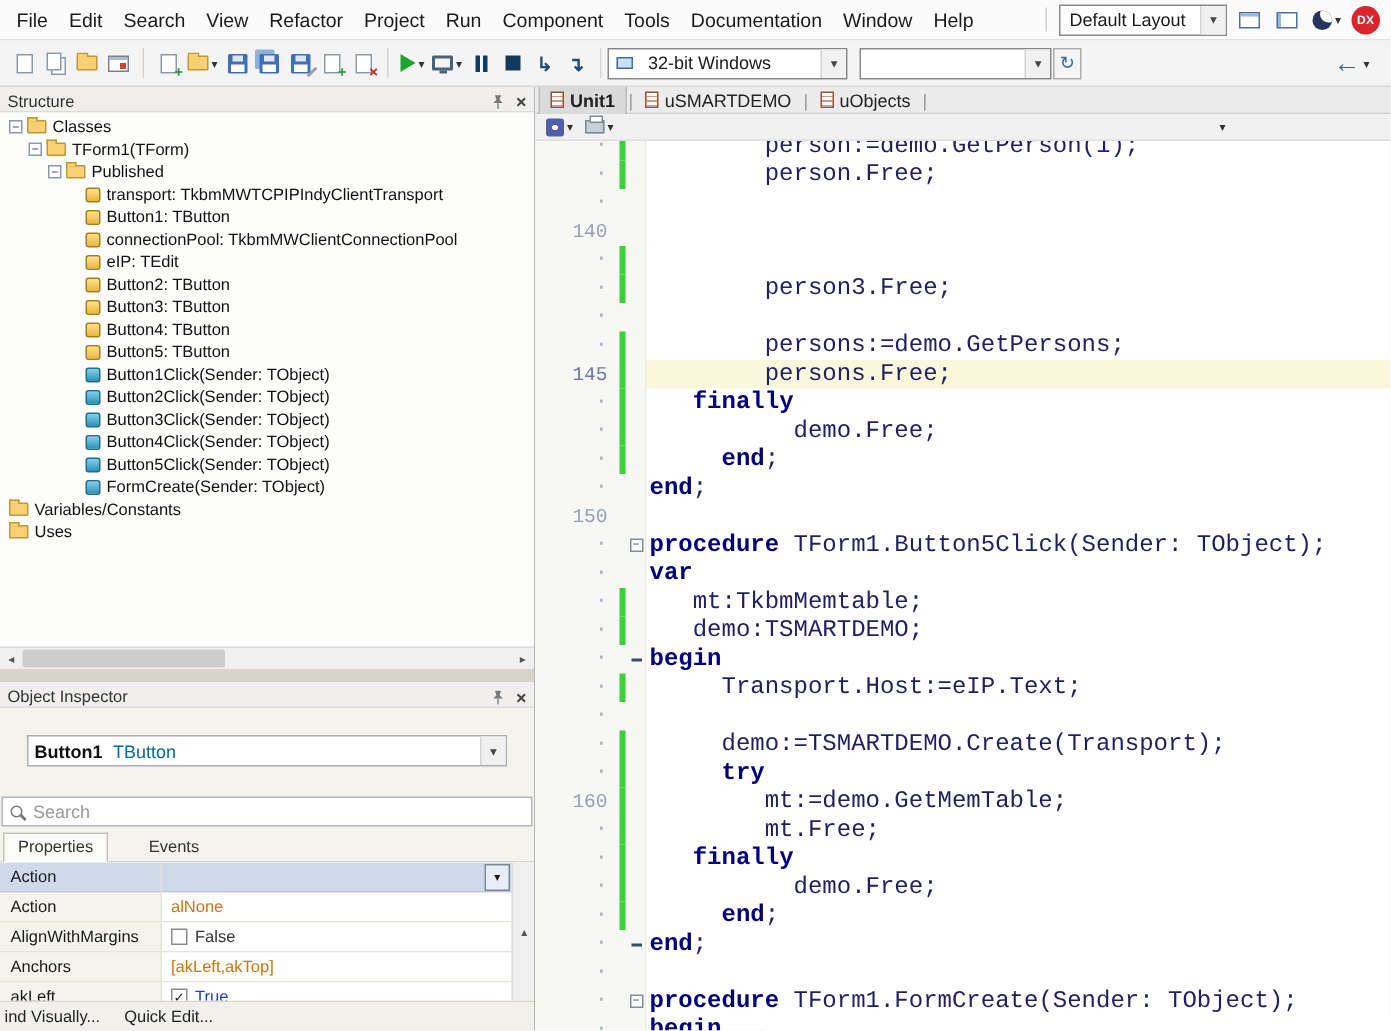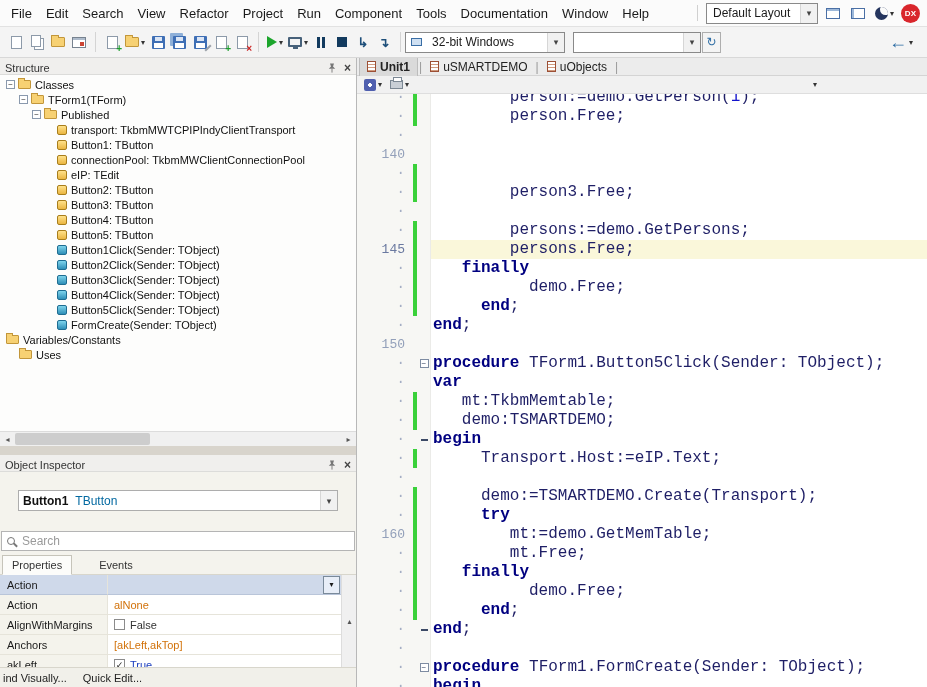--- a/index.html
+++ b/index.html
@@ -379,21 +379,21 @@
             </div>
             <div class="tree-item" style="padding-left: 45px;">
               <span class="sp9"></span>
               <span class="ti-method"></span>
               <span class="ti-label">FormCreate(Sender: TObject)</span>
             </div>
             <div class="tree-item" style="padding-left: 6px;">
               <span class="ti-folder"></span>
               <span class="ti-label">Variables/Constants</span>
             </div>
-            <div class="tree-item" style="padding-left: 19px;">
+            <div class="tree-item" style="padding-left: 6px;">
               <span class="ti-folder"></span>
               <span class="ti-label">Uses</span>
             </div>
           </div>
         <div class="hscroll">
           <span class="sb-btn">◂</span>
           <div class="sb-track">
               <div class="sb-thumb"></div>
             </div>
           <span class="sb-btn">▸</span>

